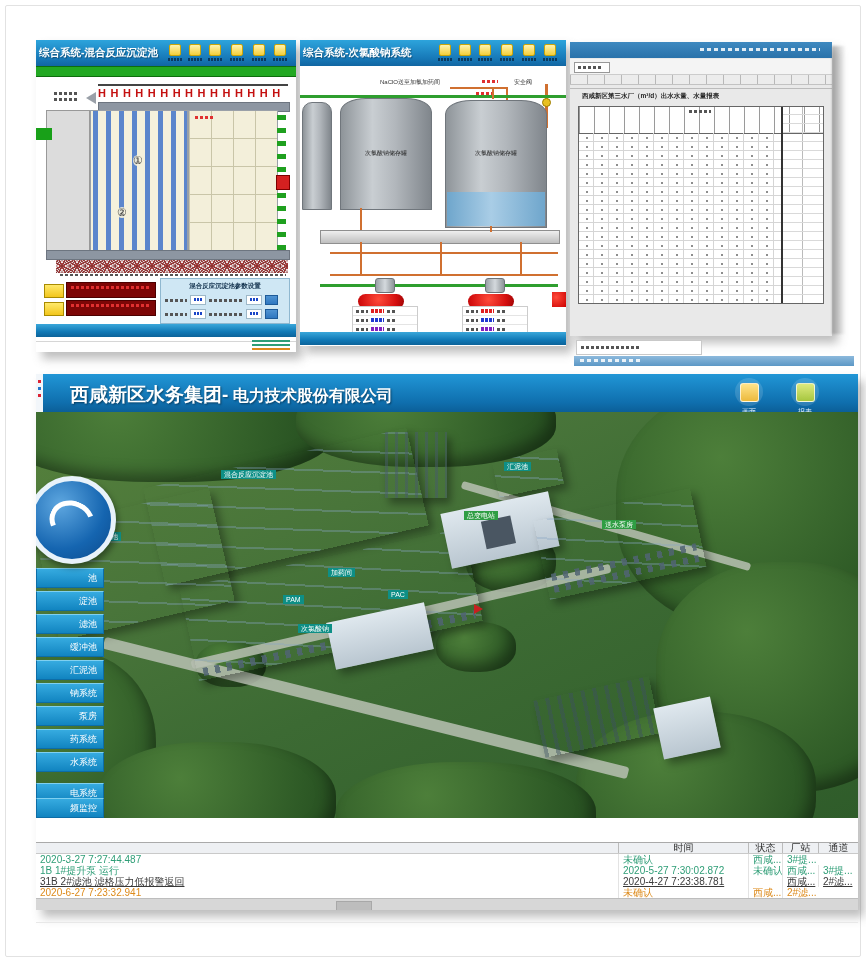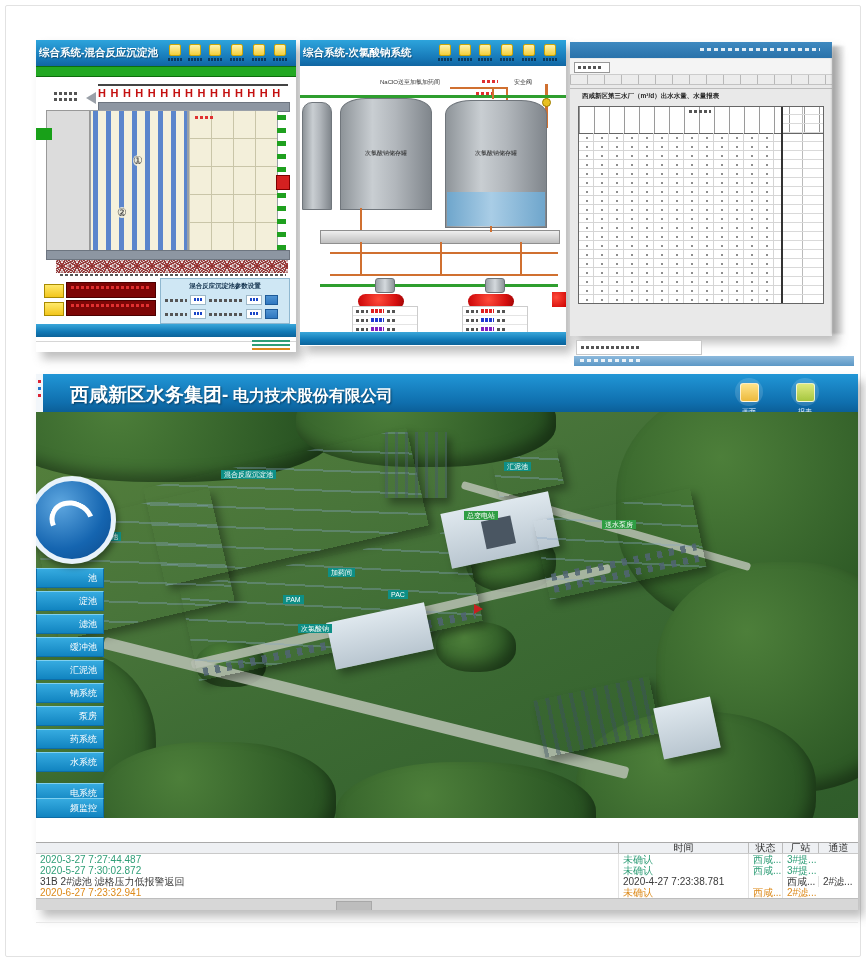--- a/index.html
+++ b/index.html
@@ -129,21 +129,21 @@
   .logo::after{content:"";position:absolute;left:16px;top:20px;width:36px;height:30px;border:5px solid #fff;
                border-bottom-color:transparent;border-right-color:transparent;border-radius:50%;transform:rotate(25deg);}
   .d-footer{position:absolute;left:0;right:0;top:444px;height:24px;
             background:linear-gradient(180deg,#1e93d2,#0b66a4);}
   .evt{position:absolute;left:0;right:0;top:468px;height:56px;background:#fff;border-top:1px solid #aaa;font-size:10px;}
   .evrow{display:grid;grid-template-columns:582px 130px 34px 36px 1fr;height:11px;line-height:11px;}
   .evrow>div{overflow:hidden;white-space:nowrap;padding-left:4px;border-left:1px solid #e3e3e3;}
   .evrow>div:first-child{border-left:none;}
   .evhead{height:10px;line-height:10px;background:#eef0f3;border-bottom:1px solid #c9c9c9;color:#333;}
   .evhead>div{text-align:center;padding-left:0;border-left:1px solid #bbb;}
-  .ev-green{color:#2f9e77;} .ev-black{color:#3a3a3a;} .ev-orange{color:#dd8a1a;}
+  .ev-green{color:#2f9e77;} .ev-black{color:#3a3a3a;text-decoration:underline;} .ev-orange{color:#dd8a1a;}
   .d-scroll{position:absolute;left:0;right:0;top:524px;height:12px;background:#d7d7d7;border-top:1px solid #bdbdbd;}
   .d-thumb{position:absolute;left:300px;top:2px;width:34px;height:8px;background:#bdbdbd;border:1px solid #a8a8a8;}
 </style>
 </head>
 <body>
 
 <div class="page">
   <div class="photo-frame"></div>
 
   <div class="shot" style="left:36px;top:40px;width:260px;height:312px">
@@ -507,20 +507,21 @@
         <div>厂站</div>
         <div>通道</div>
       </div>
       <div class="evrow ev-green">
         <div>2020-3-27 7:27:44.487</div>
         <div>未确认</div>
         <div>西咸...</div>
         <div>3#提...</div>
       </div>
       <div class="evrow ev-green">
+        <div>1B 1#提升泵 运行</div>
         <div>2020-5-27 7:30:02.872</div>
         <div>未确认</div>
         <div>西咸...</div>
         <div>3#提...</div>
       </div>
       <div class="evrow ev-black">
         <div>31B 2#滤池 滤格压力低报警返回</div>
         <div>2020-4-27 7:23:38.781</div>
         <div></div>
         <div>西咸...</div>

